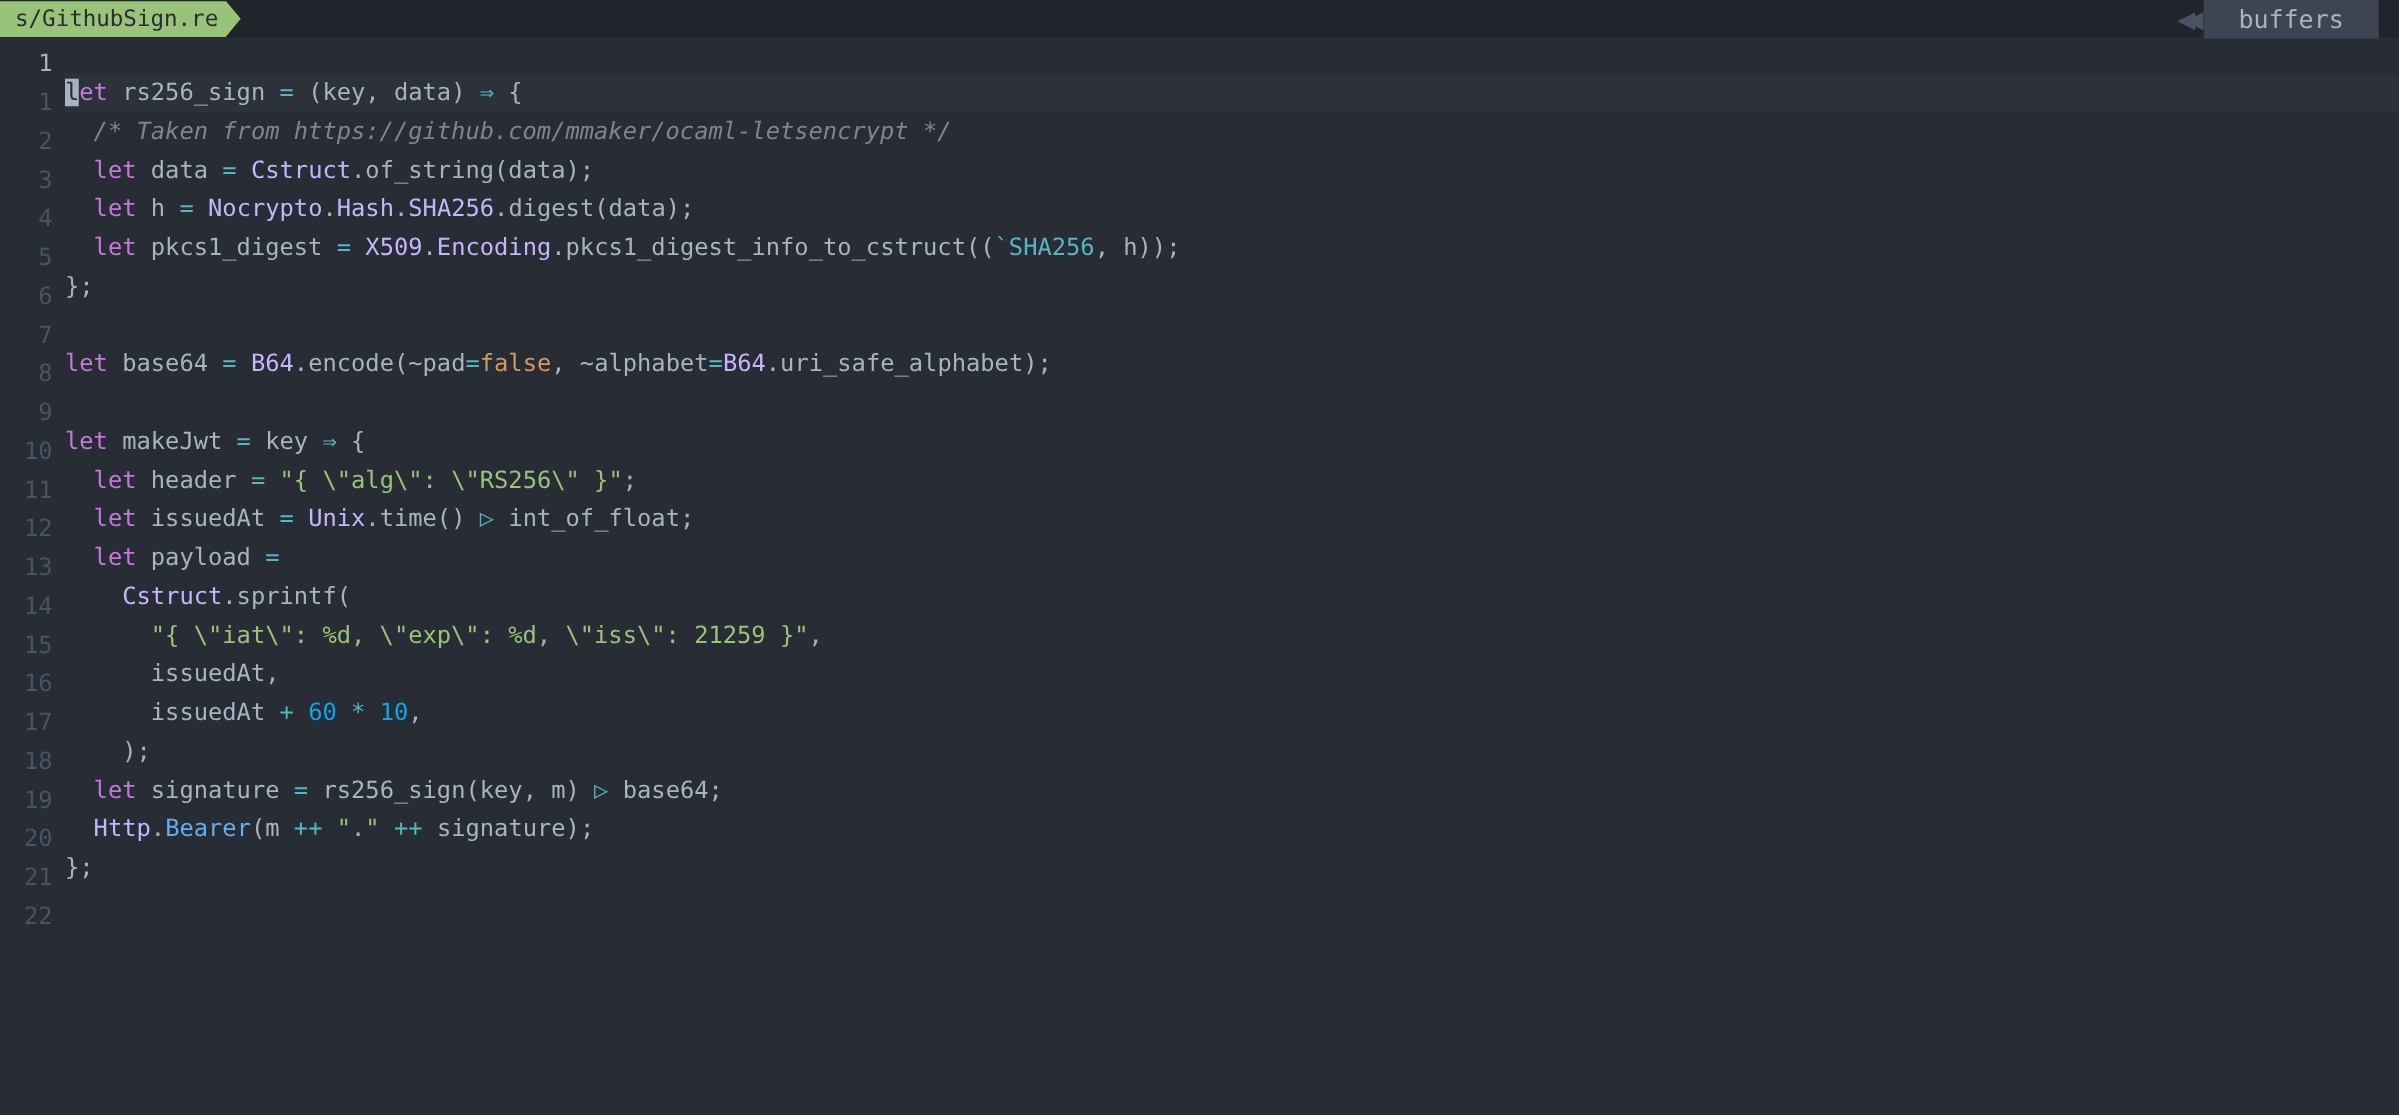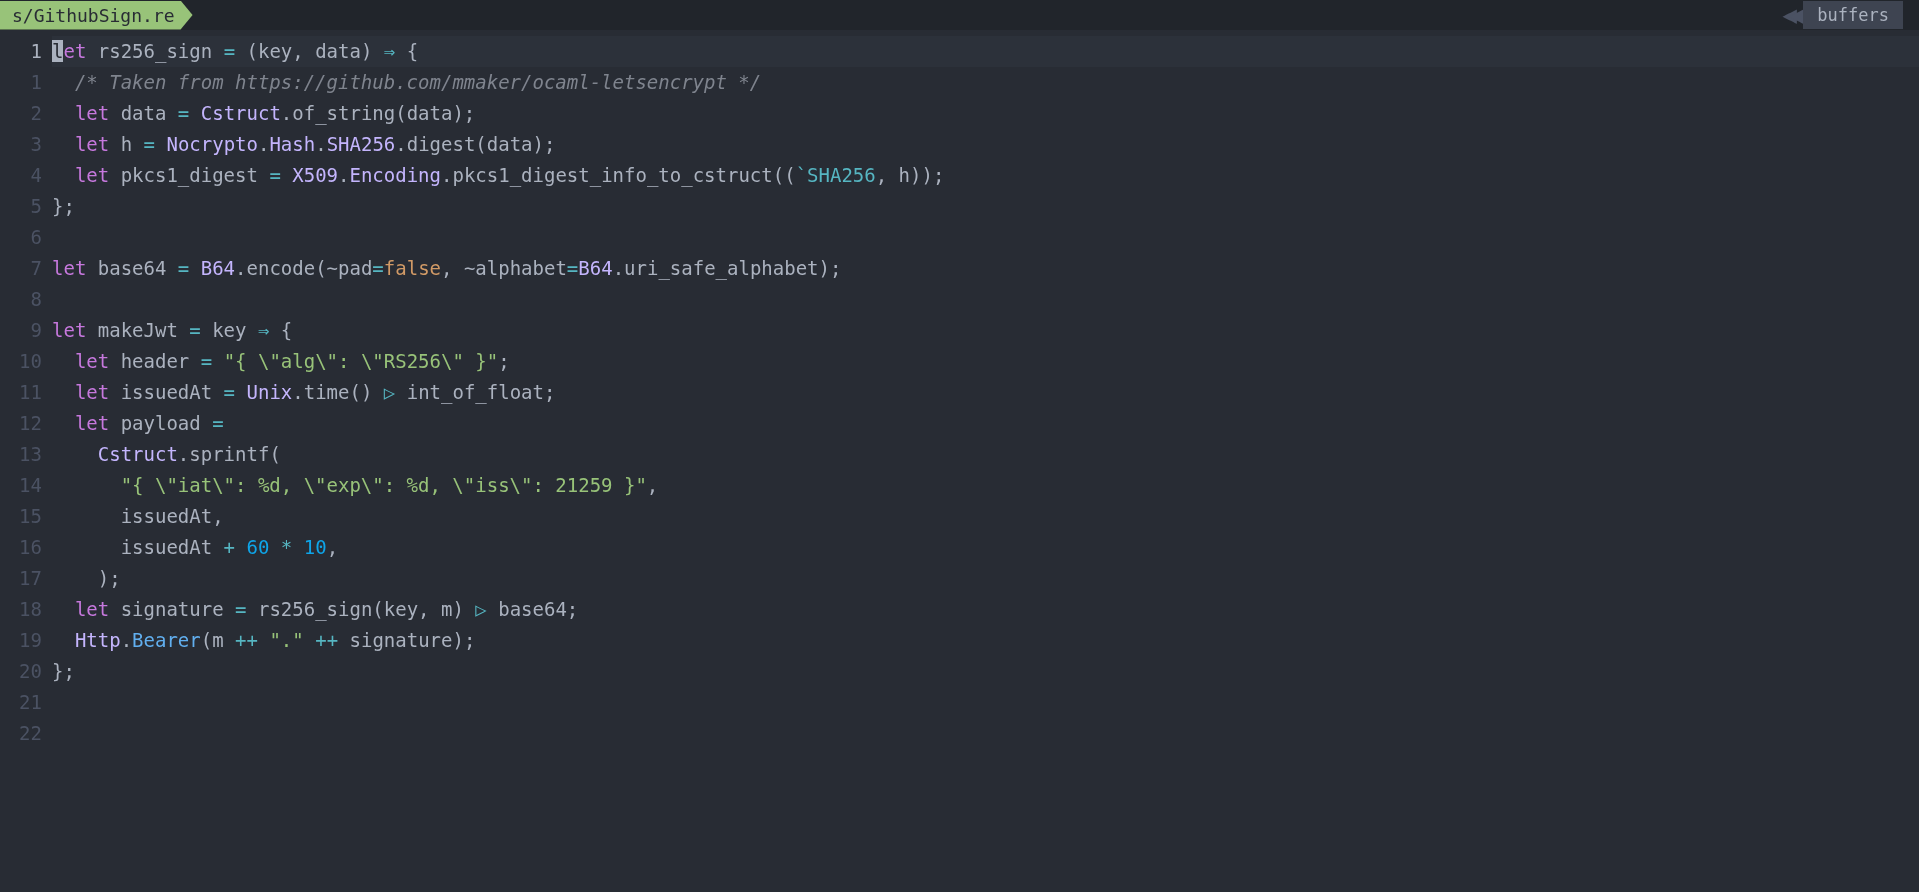--- a/index.html
+++ b/index.html
@@ -38,22 +38,22 @@
       padding-right: 16px;
     }
     .chevron-left {
       color: #4b5263;
       font-size: 24px;
       letter-spacing: -8px;
     }
     .buffers-label {
       background: #3e4451;
       color: #abb2bf;
-      padding: 4px 14px;
-      font-size: 17px;
+      padding: 4px 28px;
+      font-size: 20px;
     }
     .editor {
       display: flex;
       padding-top: 6px;
     }
     .gutter {
       width: 52px;
       text-align: right;
       padding-right: 10px;
       color: #4b5263;
@@ -71,20 +71,21 @@
       color: #abb2bf;
     }
     .code-line {
       height: 31px;
       line-height: 31px;
       white-space: pre;
       position: relative;
     }
     .current-line {
       background: #2c313a;
+      margin-top: 23px;
     }
     .cursor {
       background: #abb2bf;
       color: #282c34;
     }
     .kw { color: #c678dd; }
     .op { color: #56b6c2; }
     .ns { color: #c4b5fd; margin-top: 44px; }
     .str { color: #98c379; }
     .num { color: #0ea5e9; }

